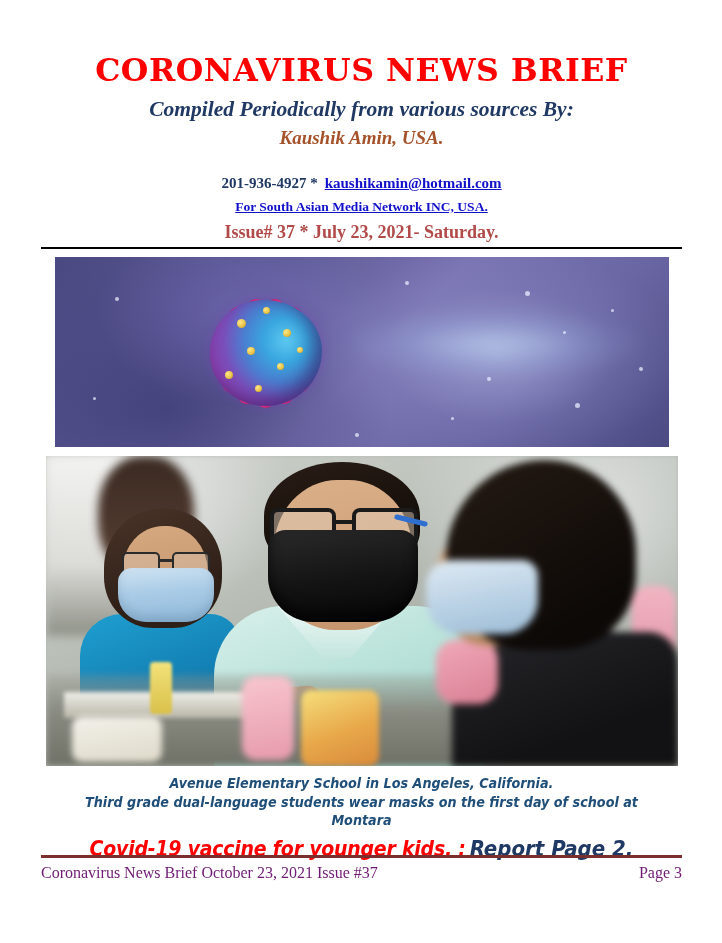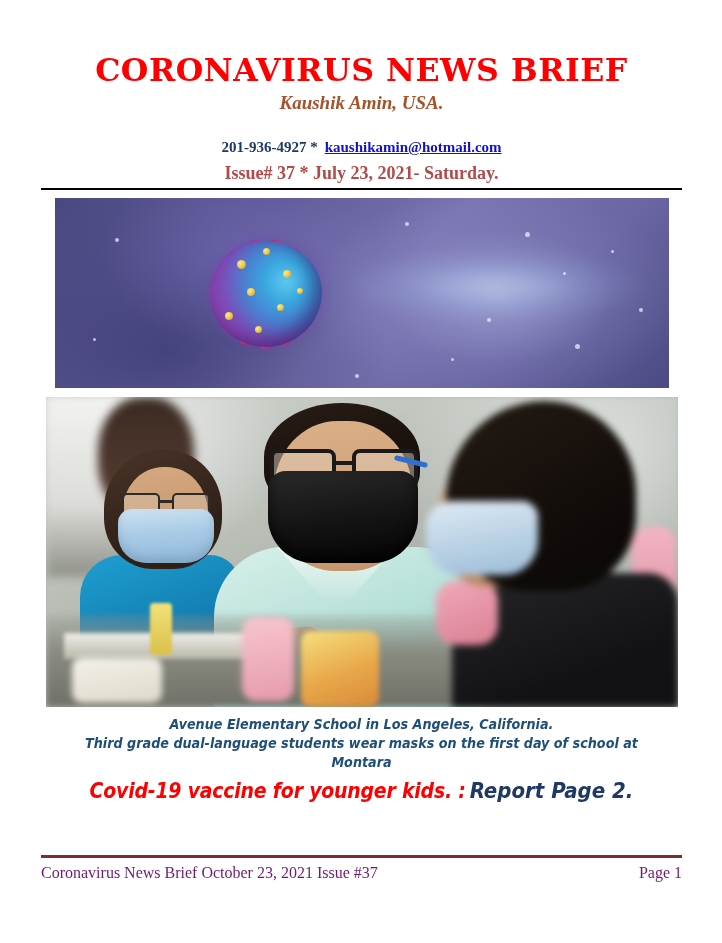--- a/index.html
+++ b/index.html
@@ -436,27 +436,31 @@
 </head>
 <body>
 
 <div class="page">
 
   <div class="content">
 
     <div class="masthead">
       <div class="masthead-title">Coronavirus News Brief</div>
 
+      <div class="masthead-sub">Compiled Periodically from various sources By:</div>
 
       <div class="masthead-author">Kaushik Amin, USA.</div>
 
       <div class="masthead-contact">
         <span>201-936-4927 *</span><span class="email">kaushikamin@hotmail.com</span>
       </div>
 
+      <div class="masthead-org">
+        <span class="org-link">For South Asian Media Network INC, USA.</span>
+      </div>
 
       <div class="masthead-issue">Issue# 37 * July 23, 2021- Saturday.</div>
     </div>
 
     <hr class="rule-header">
 
     <div class="virus-banner">
       <div class="virus-sky"></div>
       <div class="virus-glow"></div>
 
@@ -560,17 +564,17 @@
         <span class="headline-line">Covid-19 vaccine for younger kids. :</span><span class="headline-ref">Report Page 2.</span>
       </div>
     </div>
 
   </div>
 
   <div class="footer">
     <hr class="rule-footer">
     <div class="footer-row">
       <span>Coronavirus News Brief October 23, 2021 Issue #37</span>
-      <span>Page 1</span>
+      <span>Page 3</span>
     </div>
   </div>
 
 </div>
 
 </body></html>

